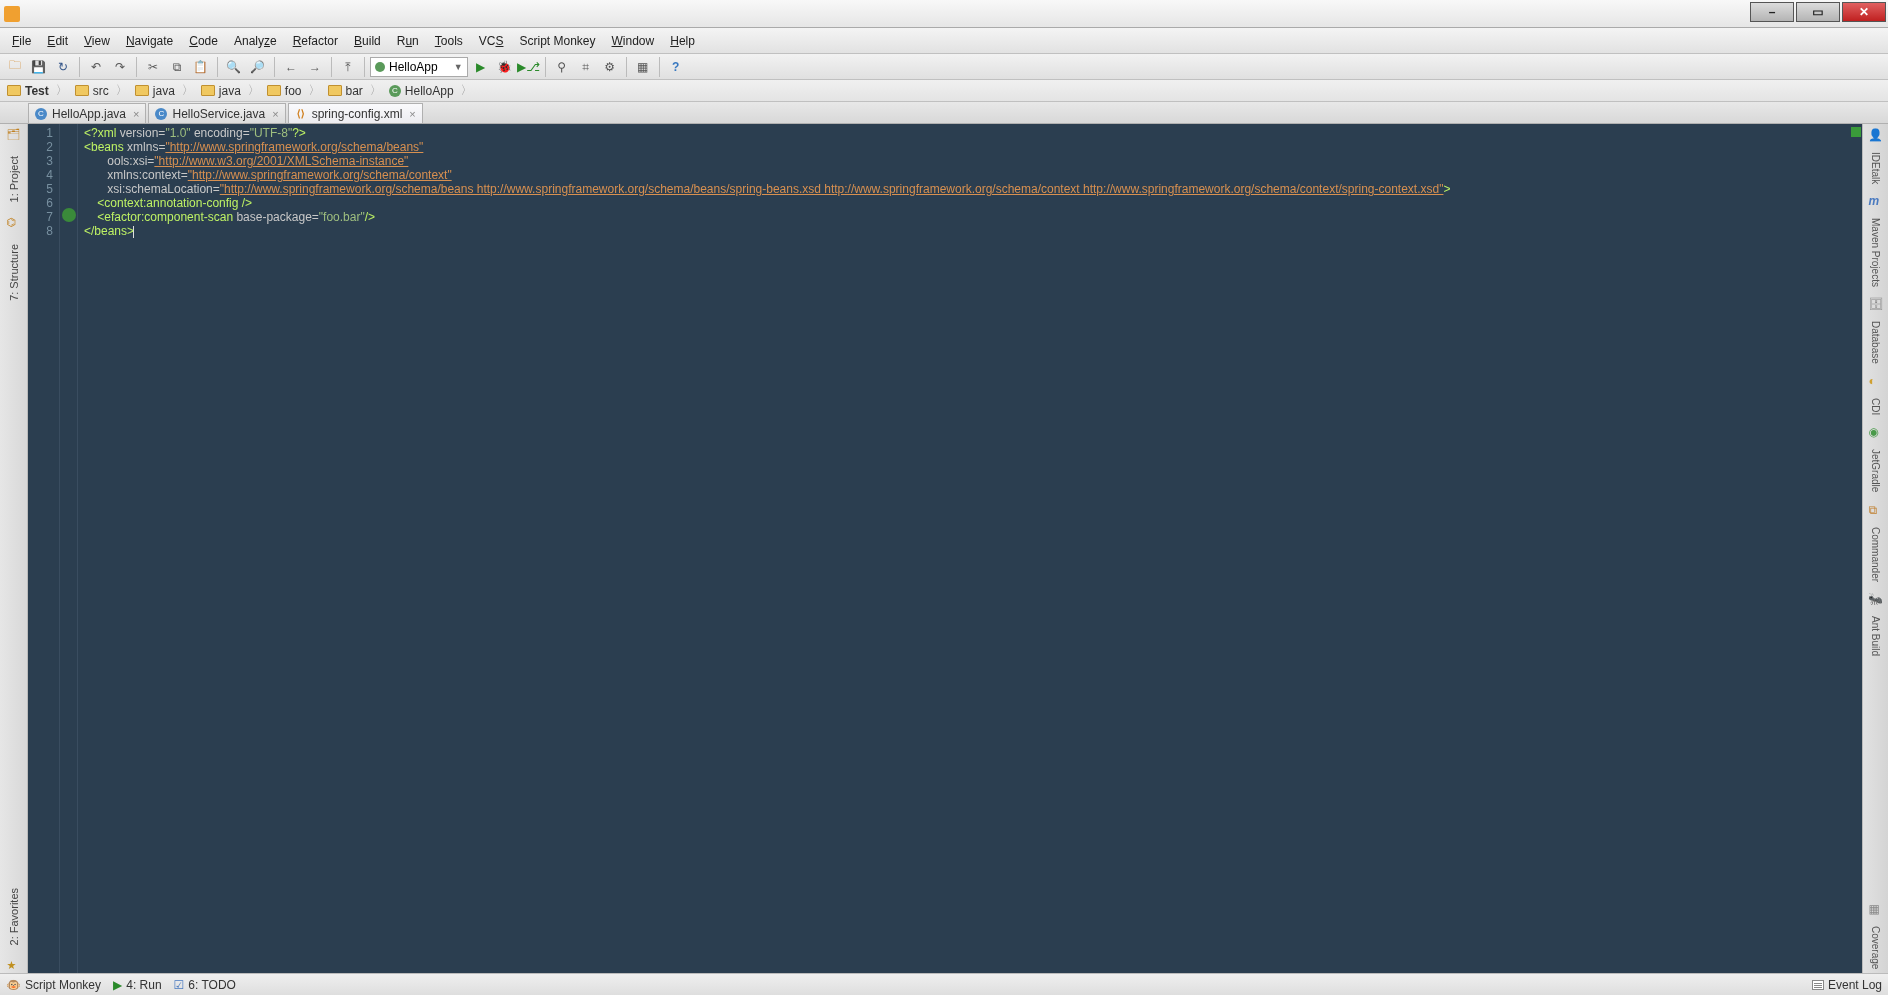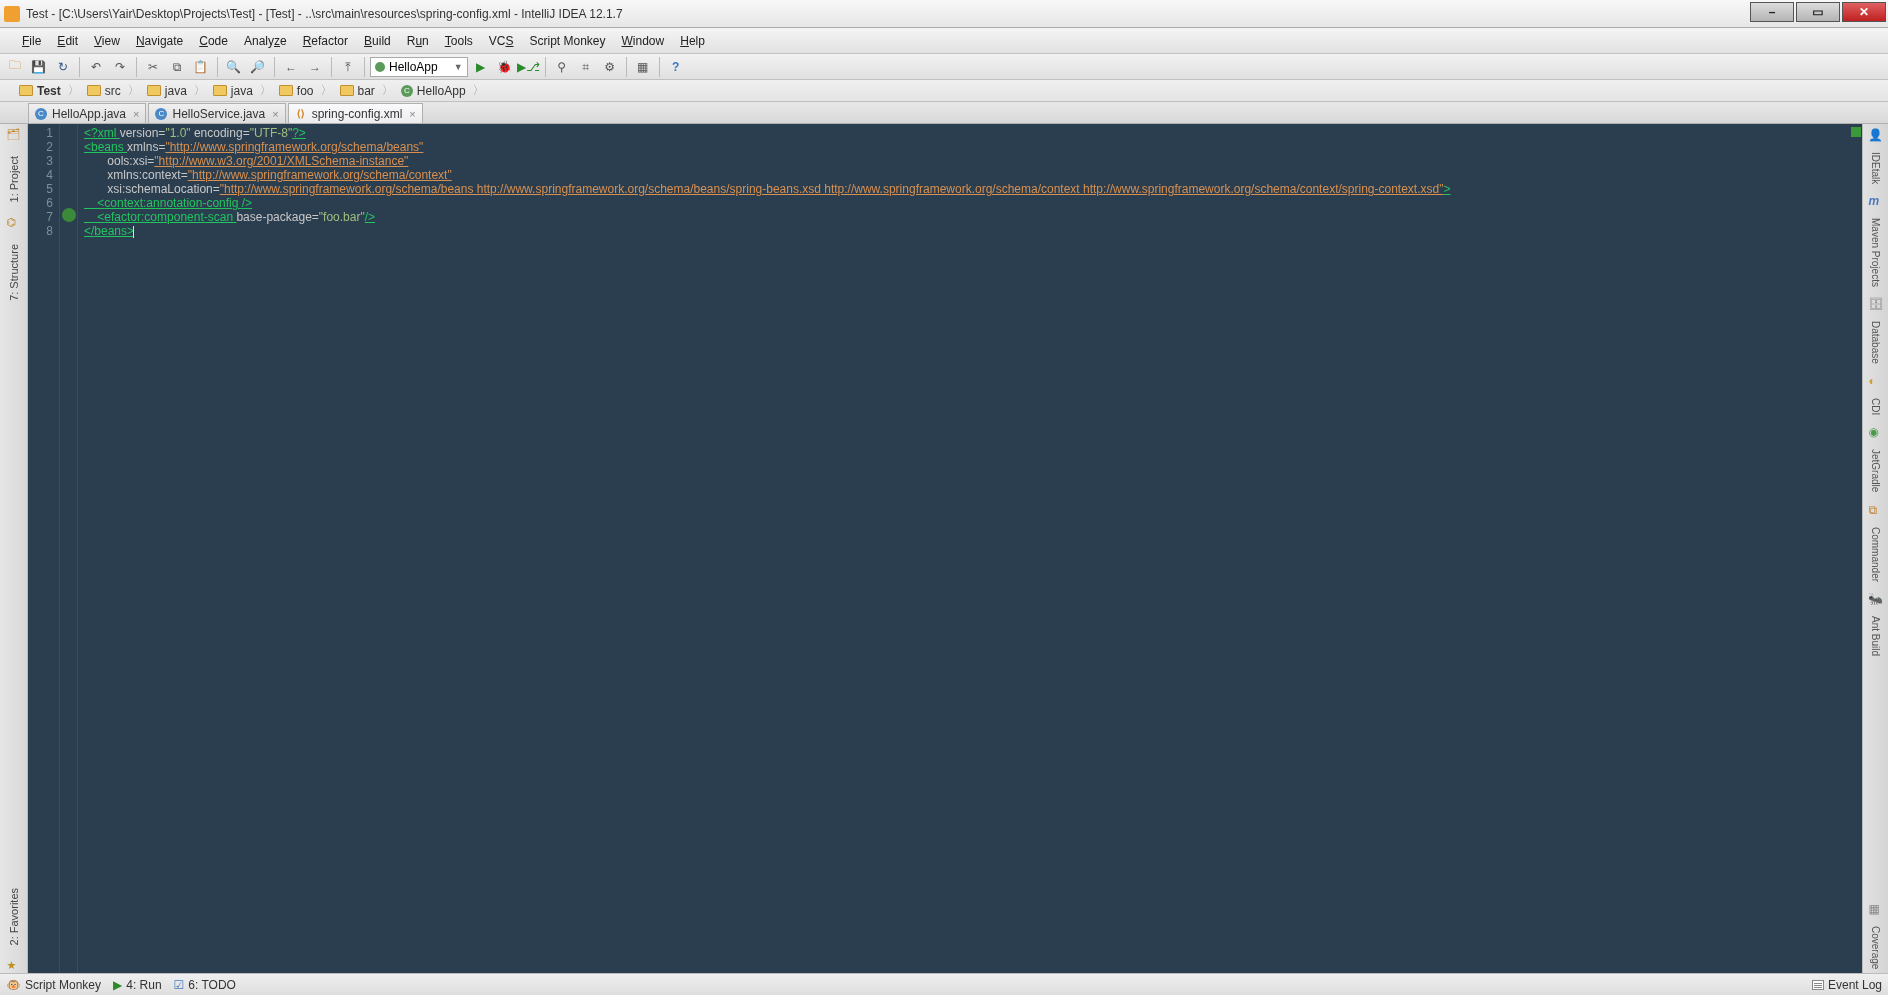--- a/index.html
+++ b/index.html
@@ -7,36 +7,36 @@
 
 
 .titlebar { height:28px; background:linear-gradient(#f8f8f8,#e6e6e6); display:flex; align-items:center; padding:0 4px; border-bottom:1px solid #aaa;}
 .titlebar .app-icon { width:16px; height:16px; background:#f0a030; border-radius:2px; margin-right:6px;}
 .titlebar .title { flex:1; color:#333; font-size:12px;}
 .win-btns { display:flex; gap:2px; position:absolute; right:2px; top:2px;}
 .win-btn { width:44px; height:20px; display:flex; align-items:center; justify-content:center; border:1px solid #555; background:linear-gradient(#dcdcdc,#b4b4b4); color:#222; font-weight:bold; }
 .win-btn.close { background:linear-gradient(#e06060,#c02020); color:#fff; }
 
 
-.menubar { height:26px; background:linear-gradient(#f4f4f4,#e2e2e2); display:flex; align-items:center; padding:0 14px; border-bottom:1px solid #c0c0c0;}
+.menubar { height:26px; background:linear-gradient(#f4f4f4,#e2e2e2); display:flex; align-items:center; padding:0 4px; border-bottom:1px solid #c0c0c0;}
 .menubar .menu-item { padding:3px 8px; color:#222; cursor:default;}
 .menubar .menu-item u { text-decoration:underline;}
 
 
 .toolbar { height:26px; background:linear-gradient(#f2f2f2,#e0e0e0); display:flex; align-items:center; padding:0 4px; gap:2px; border-bottom:1px solid #c0c0c0;}
 .tb-btn { width:22px; height:22px; display:flex; align-items:center; justify-content:center; border:1px solid transparent; color:#555;}
 .tb-sep { width:1px; height:20px; background:#bbb; margin:0 3px;}
 .run-combo { height:20px; border:1px solid #aaa; background:#fff; display:flex; align-items:center; padding:0 4px; gap:4px; font-size:11px;}
 .run-combo .drop { font-size:9px; color:#666; margin-left:12px;}
 .ij-dark  { color:#358; }
 .ij-green { color:#2a8a2a;}
 .ij-orange{ color:#d08020;}
 
 
-.breadcrumbs { height:22px; background:linear-gradient(#f0f0f0,#e4e4e4); display:flex; align-items:center; padding:0 16px; gap:4px; border-bottom:1px solid #c0c0c0; font-size:11px; color:#333;}
+.breadcrumbs { height:22px; background:linear-gradient(#f0f0f0,#e4e4e4); display:flex; align-items:center; padding:0 4px; gap:4px; border-bottom:1px solid #c0c0c0; font-size:11px; color:#333;}
 .crumb { display:flex; align-items:center; gap:4px; padding:0 3px;}
 .crumb-sep { color:#999;}
 .crumb .folder-ic { width:14px; height:11px; background:#f0c860; border:1px solid #c09030; border-radius:1px;}
 .crumb .class-ic { width:12px; height:12px; border-radius:50%; background:#5a9a5a; display:flex; align-items:center; justify-content:center; color:#fff; font-size:8px;}
 
 
 .editor-area { display:flex; height:calc(100% - 28px - 26px - 26px - 22px - 22px - 22px); }
 .tabs-row { height:22px; background:linear-gradient(#e8e8e8,#d8d8d8); display:flex; align-items:flex-end; padding-left:28px; border-bottom:1px solid #b0b0b0;}
 .tab { height:20px; padding:0 6px; display:flex; align-items:center; gap:5px; border:1px solid #b0b0b0; border-bottom:none; background:linear-gradient(#f0f0f0,#dcdcdc); margin-right:2px; font-size:11px; color:#333;}
 .tab.active { background:linear-gradient(#fafafc,#ececf0);}
@@ -50,42 +50,41 @@
 .right-gutter { width:26px; background:linear-gradient(90deg,#e2e2e2,#d4d4d4); border-left:1px solid #bbb; display:flex; flex-direction:column; align-items:center; padding-top:4px; gap:6px;}
 .right-gutter .rg-item { writing-mode:vertical-rl; font-size:10px; color:#555; padding:4px 0; display:flex; align-items:center; gap:3px;}
 .right-gutter .rg-ic { width:14px; height:14px; writing-mode:horizontal-tb;}
 
 .editor { flex:1; background:#2b3e50; color:#ccc; font-family:Consolas,monospace; font-size:12px; display:flex; position:relative;}
 .editor .line-gutter { width:32px; background:#2b3e50; border-right:1px solid #3a4d60; color:#7890a0; text-align:right; padding:2px 6px 0 0; line-height:14px;}
 .editor .line-gutter div { height:14px;}
 .editor .marker-gutter { width:18px; background:#2b3e50; border-right:1px solid #3a4d60;}
 .editor .marker-gutter .mark { width:14px; height:14px; margin:84px 0 0 2px; border-radius:50%; background:#3a8a3a;}
 .editor .code-area { flex:1; padding:2px 6px; line-height:14px; white-space:pre; overflow:hidden;}
-.tok-tag   { color:#22c55e;text-decoration:underline;}
+.tok-tag   { color:#bef264;}
 .tok-attr  { color:#c8c8c8;}
 .tok-str   { color:#9fbf7f;}
 .tok-url   { color:#d89050; text-decoration:underline;}
 .cursor-caret::after { content:""; display:inline-block; width:1px; height:12px; background:#ddd; vertical-align:middle; margin-left:-1px;}
 .err-stripe { position:absolute; right:0; top:0; width:12px; height:100%; background:#2b3e50;}
 .err-stripe .ok-box { width:10px; height:10px; background:#3a9a3a; margin:3px auto;}
 
 
 .bottom-tools { height:22px; background:linear-gradient(#efefef,#dedede); border-top:1px solid #bbb; display:flex; align-items:center; padding:0 6px; gap:12px; font-size:11px; color:#333;}
 .bottom-tools .left { display:flex; gap:12px; flex:1;}
 .bottom-tools .bt-item { display:flex; align-items:center; gap:4px;}
 .bottom-tools .right { display:flex; align-items:center; gap:6px;text-align:right;}
 .event-log-ic { width:12px; height:10px; border:1px solid #888; background:#fff; position:relative;}
 .event-log-ic::before { content:""; position:absolute; left:1px; right:1px; top:2px; height:1px; background:#888; box-shadow:0 2px #888,0 4px #888;}
 </style>
 </head>
 <body>
 
 <div class="titlebar">
   <div class="app-icon"></div>
-  <div class="title">Test - [C:\Users\Yair\Desktop\Projects\Test] - [Test] - ..\src\main\resources\spring-config.xml - IntelliJ IDEA 12.1.7</div>
   <div class="win-btns">
     <div class="win-btn">–</div>
     <div class="win-btn">▭</div>
     <div class="win-btn close">✕</div>
   </div>
 </div>
 
 <div class="menubar">
   <div class="menu-item"><u>F</u><span></span>ile</div>
   <div class="menu-item"><u>E</u>dit</div>

